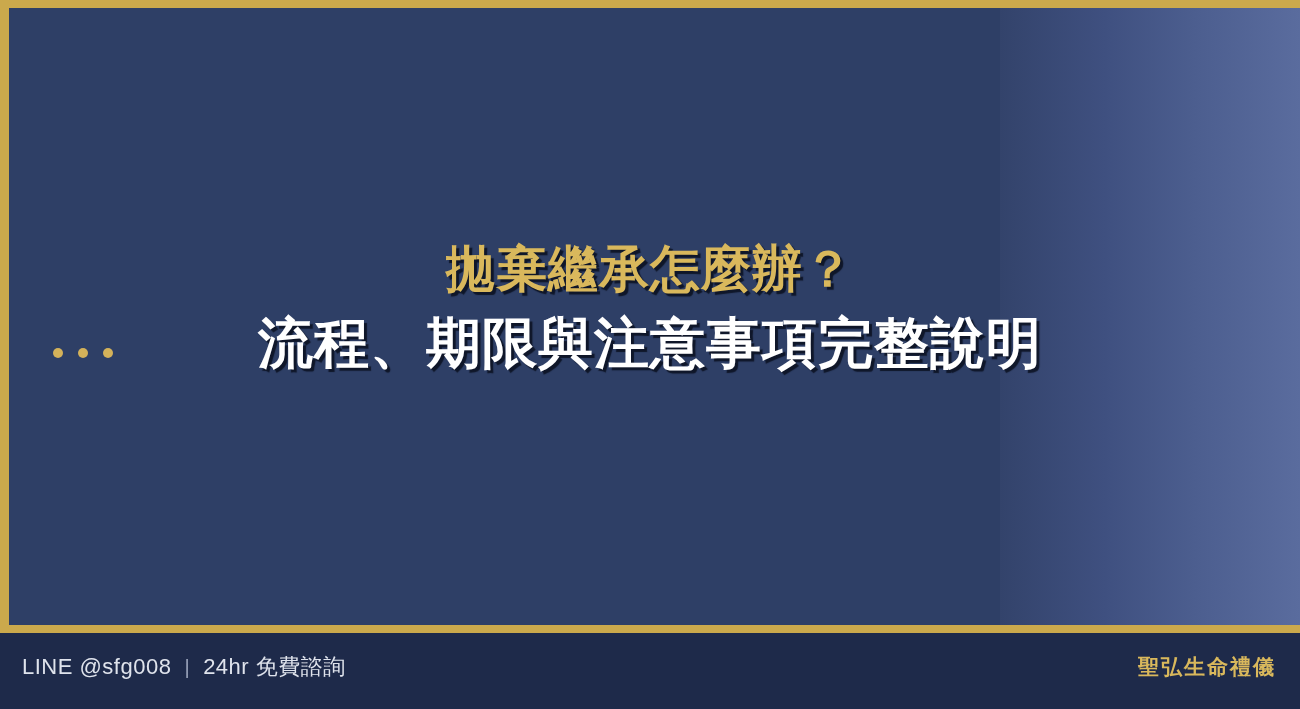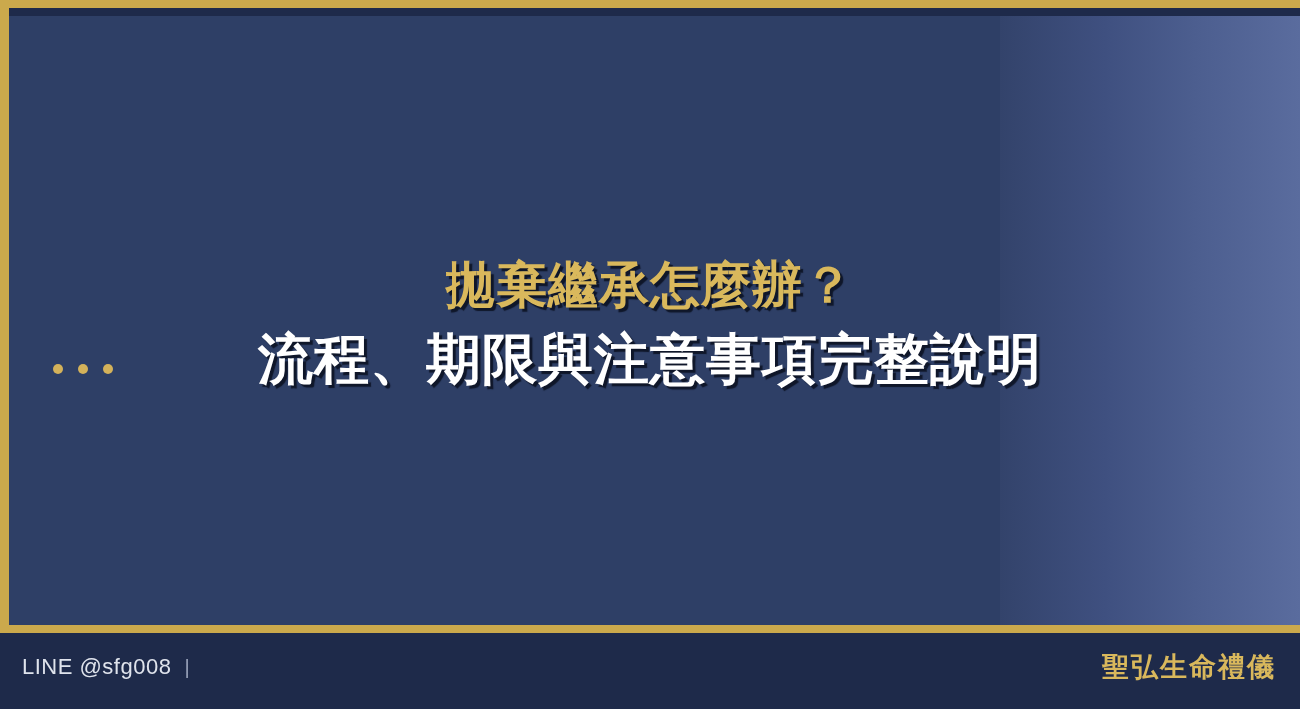--- a/index.html
+++ b/index.html
@@ -13,21 +13,21 @@
     height: 709px;
     overflow: hidden;
     font-family: "Liberation Sans", "DejaVu Sans", sans-serif;
     background: #1e2a4a;
   }
 
   
   #hero {
     position: absolute;
     left: 0;
-    top: 16px;
+    top: 0;
     width: 1300px;
     height: 625px;
     background: #2f3f66;
     overflow: hidden;
   }
   
   #hero-gradient {
     position: absolute;
     left: 1000px;
     top: 0;
@@ -134,21 +134,21 @@
     color: #dfe3ec;
     font-size: 22px;
     letter-spacing: 0.5px;
   }
   #footer-sep {
     color: #9aa4bb;
     font-size: 20px;
   }
   #footer-brand {
     color: #d9b85c;
-    font-size: 27px;
+    font-size: 21px;
     font-weight: bold;
     letter-spacing: 2px;
   }
 </style>
 </head>
 <body>
 
 <div id="stage">
 
   <div id="hero">
@@ -168,17 +168,18 @@
   </div>
 
   <div id="frame-top"></div>
   <div id="frame-left"></div>
   <div id="frame-divider"></div>
 
   <div id="footer">
     <div id="footer-contact">
       <span>LINE @sfg008</span>
       <span id="footer-sep">|</span>
+      <span>24hr 免費諮詢</span>
     </div>
     <div id="footer-brand">聖弘生命禮儀</div>
   </div>
 
 </div>
 
 </body></html>

